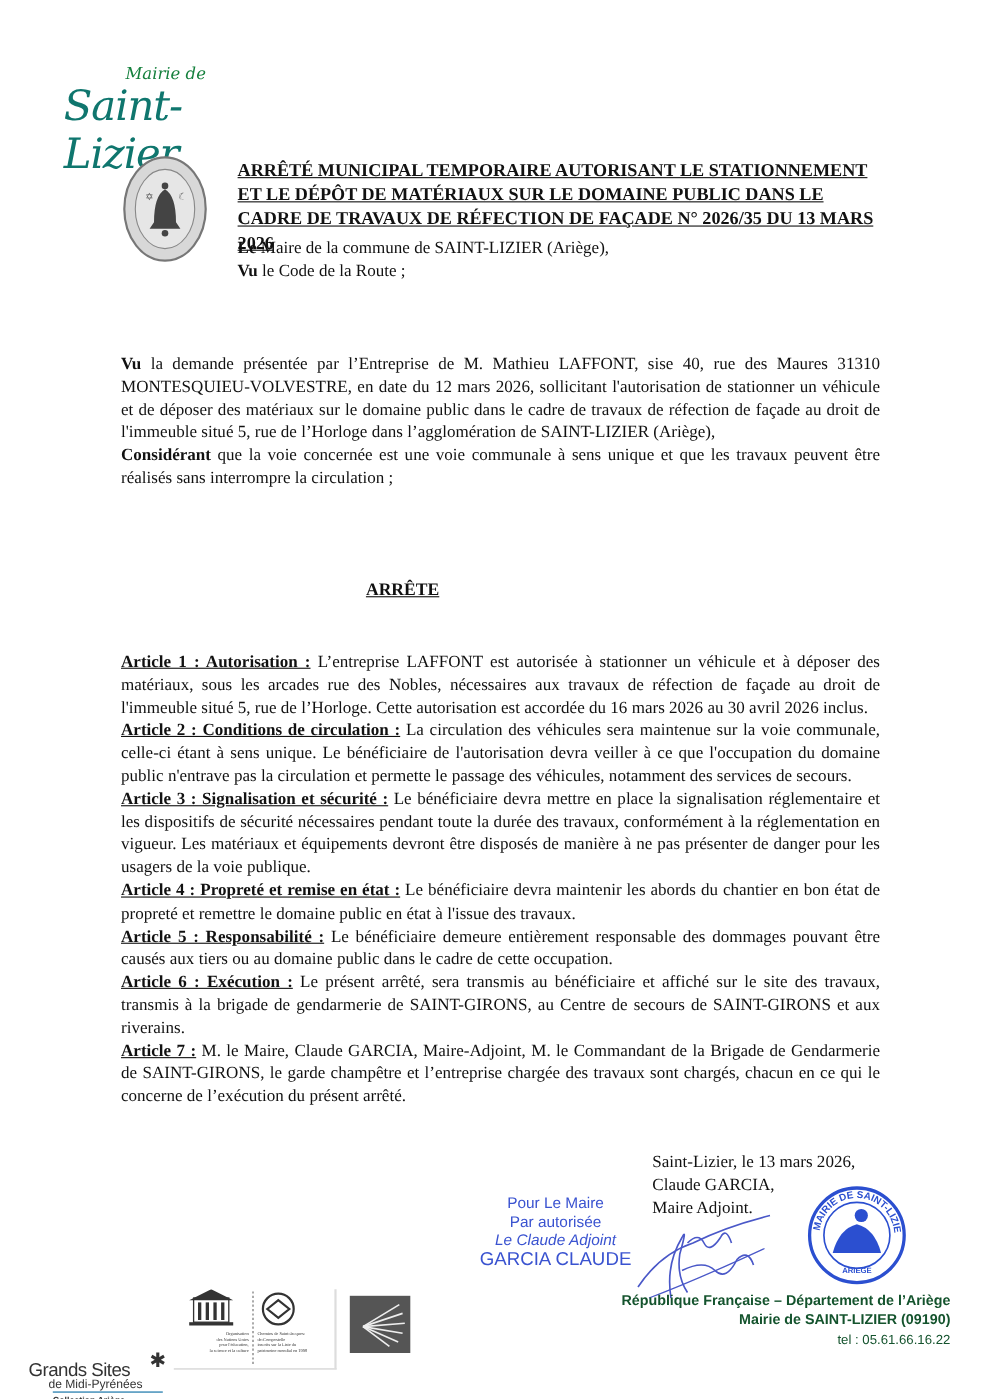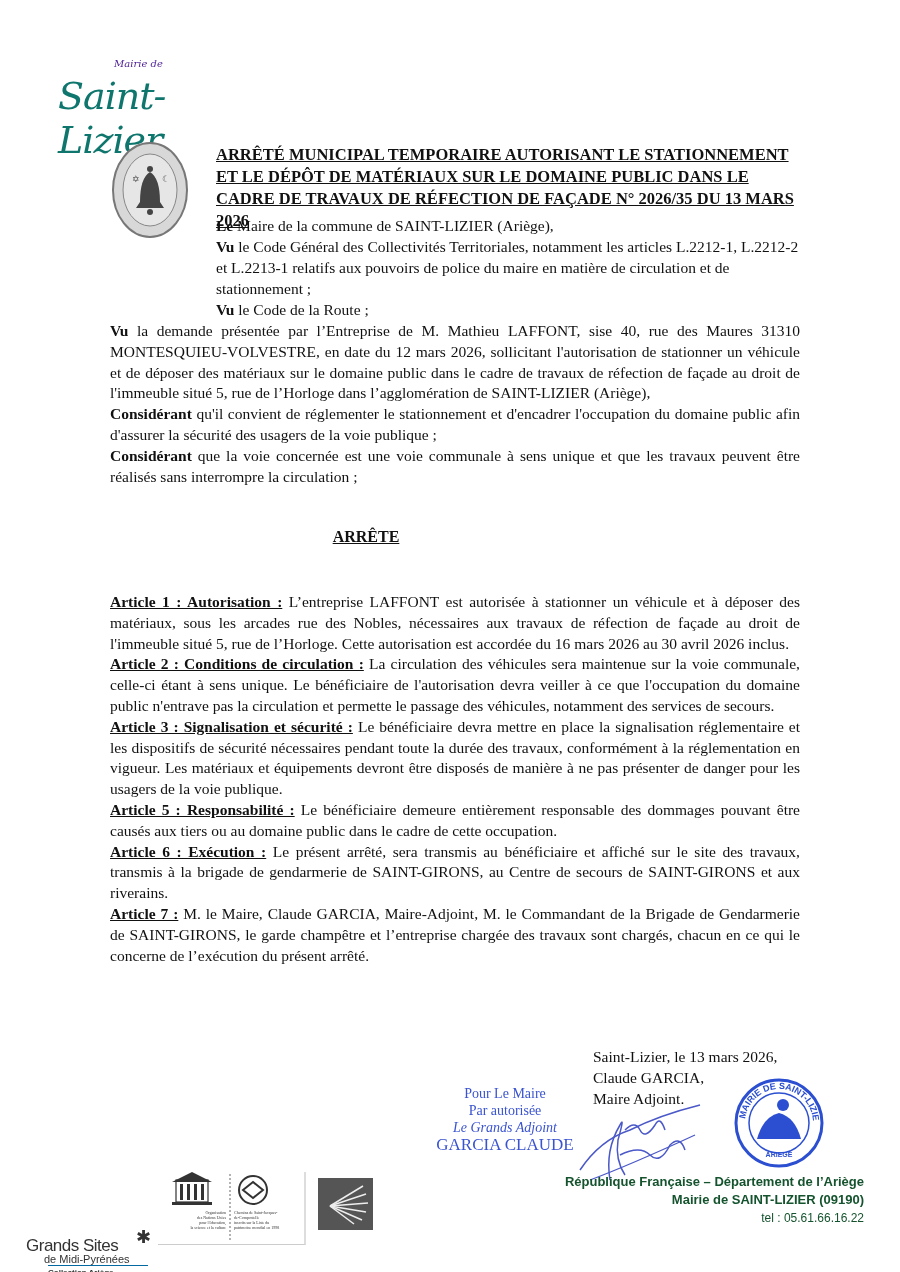--- a/index.html
+++ b/index.html
@@ -1,39 +1,39 @@
 <!DOCTYPE html>
 <html><head>
 <meta charset="utf-8">
 <style>
   html, body { margin: 0; padding: 0; background: #ffffff; }
   body { width: 900px; height: 1272px; position: relative; overflow: hidden; font-family: "Liberation Serif", serif; color: #111; }
   .abs { position: absolute; }
 
   
   .logo { left: 52px; top: 58px; width: 200px; height: 80px; }
-  .logo .small { position: absolute; left: 62px; top: 0; font-family: "DejaVu Serif", serif; font-style: italic; font-size: 10px; color: #4c1d95; }
+  .logo .small { position: absolute; left: 62px; top: 0; font-family: "DejaVu Serif", serif; font-style: italic; font-size: 15px; color: #15803d; }
   .logo .big { position: absolute; left: 6px; top: 16px; font-family: "DejaVu Serif", serif; font-style: italic; font-size: 38px; color: #0f766e; letter-spacing: -1px; }
 
   .seal { left: 110px; top: 140px; width: 80px; height: 100px; }
 
   
   .title { left: 216px; top: 144px; width: 590px; font-weight: bold; font-size: 16.5px; line-height: 22px; text-decoration: underline; text-transform: none; }
 
   .preamble-top { left: 216px; top: 215px; width: 590px; font-size: 15.5px; line-height: 21px; }
   .body-block { left: 110px; width: 690px; font-size: 15.5px; line-height: 20.8px; text-align: justify; }
   .body-block p, .preamble-top p { margin: 0; }
   b.kw { font-weight: bold; }
 
   .arrete { left: 0; width: 732px; top: 528px; text-align: center; font-weight: bold; font-size: 16px; text-decoration: underline; }
 
   .art-head { font-weight: bold; text-decoration: underline; }
 
   .sign-block { left: 593px; top: 1046px; font-size: 15.5px; line-height: 21px; }
-  .blue-stamp { left: 430px; top: 1085px; width: 150px; text-align: center; color: #3a53d0; font-family: Liberation Serif, serif; font-size: 14px; line-height: 17px; }
+  .blue-stamp { left: 430px; top: 1085px; width: 150px; text-align: center; color: #3a53d0; font-family: Liberation Sans, sans-serif; font-size: 14px; line-height: 17px; }
   .blue-stamp .ital { font-style: italic; }
   .blue-stamp .name { font-size: 17px; }
   .signature { left: 570px; top: 1100px; width: 140px; height: 85px; }
   .round-stamp { left: 733px; top: 1077px; width: 92px; height: 92px; }
 
   .footer-right { right: 36px; top: 1173px; text-align: right; font-family: "Liberation Sans", sans-serif; font-size: 12px; line-height: 18px; color: #14532d; }
   .footer-right .b { font-weight: bold; font-size: 13px; }
 
   .gs-logo { left: 26px; top: 1236px; width: 130px; height: 50px; font-family: "Liberation Sans", sans-serif; }
   .unesco { left: 158px; top: 1172px; width: 146px; height: 72px; border-bottom: 1px solid #ccc; border-right: 2px solid #ddd; }
@@ -56,51 +56,50 @@
     <circle cx="40" cy="29" r="3" fill="#444"></circle>
     <text x="22" y="42" font-size="9" fill="#555">✡</text>
     <text x="52" y="42" font-size="9" fill="#555">☾</text>
   </svg>
 </div>
 
 <div class="abs title">ARRÊTÉ MUNICIPAL TEMPORAIRE AUTORISANT LE STATIONNEMENT ET LE DÉPÔT DE MATÉRIAUX SUR LE DOMAINE PUBLIC DANS LE CADRE DE TRAVAUX DE RÉFECTION DE FAÇADE N° 2026/35 DU 13 MARS 2026</div>
 
 <div class="abs preamble-top">
   <p><b class="kw">Le</b><span> Maire de la commune de SAINT-LIZIER (Ariège),</span></p>
-  <p><b class="kw">Vu</b><span> le Code Général des Collectivités Territoriales, notamment les articles L.2212-1, L.2212-2 et L.2213-1 relatifs aux pouvoirs de police du maire en matière de circulation et de stationnement ;</span></p>
   <p><b class="kw">Vu</b><span> le Code de la Route ;</span></p>
 </div>
 
 <div class="abs body-block" style="top:321px;">
   <p><b class="kw">Vu</b><span> la demande présentée par l’Entreprise de M. Mathieu LAFFONT, sise 40, rue des Maures 31310 MONTESQUIEU-VOLVESTRE, en date du 12 mars 2026, sollicitant l'autorisation de stationner un véhicule et de déposer des matériaux sur le domaine public dans le cadre de travaux de réfection de façade au droit de l'immeuble situé 5, rue de l’Horloge dans l’agglomération de SAINT-LIZIER (Ariège),</span></p>
-  <p><b class="kw">Considérant</b><span> qu'il convient de réglementer le stationnement et d'encadrer l'occupation du domaine public afin d'assurer la sécurité des usagers de la voie publique ;</span></p>
   <p><b class="kw">Considérant</b><span> que la voie concernée est une voie communale à sens unique et que les travaux peuvent être réalisés sans interrompre la circulation ;</span></p>
 </div>
 
 <div class="abs arrete">ARRÊTE</div>
 
 <div class="abs body-block" style="top:570px;margin-top:22px;">
   <p><span class="art-head">Article 1 : Autorisation :</span><span> L’entreprise LAFFONT est autorisée à stationner un véhicule et à déposer des matériaux, sous les arcades rue des Nobles, nécessaires aux travaux de réfection de façade au droit de l'immeuble situé 5, rue de l’Horloge. Cette autorisation est accordée du 16 mars 2026 au 30 avril 2026 inclus.</span></p>
   <p><span class="art-head">Article 2 : Conditions de circulation :</span><span> La circulation des véhicules sera maintenue sur la voie communale, celle-ci étant à sens unique. Le bénéficiaire de l'autorisation devra veiller à ce que l'occupation du domaine public n'entrave pas la circulation et permette le passage des véhicules, notamment des services de secours.</span></p>
   <p><span class="art-head">Article 3 : Signalisation et sécurité :</span><span> Le bénéficiaire devra mettre en place la signalisation réglementaire et les dispositifs de sécurité nécessaires pendant toute la durée des travaux, conformément à la réglementation en vigueur. Les matériaux et équipements devront être disposés de manière à ne pas présenter de danger pour les usagers de la voie publique.</span></p>
+  <p><span class="art-head">Article 4 : Propreté et remise en état :</span><span> Le bénéficiaire devra maintenir les abords du chantier en bon état de propreté et remettre le domaine public en état à l'issue des travaux.</span></p>
   <p><span class="art-head">Article 5 : Responsabilité :</span><span> Le bénéficiaire demeure entièrement responsable des dommages pouvant être causés aux tiers ou au domaine public dans le cadre de cette occupation.</span></p>
   <p><span class="art-head">Article 6 : Exécution :</span><span> Le présent arrêté, sera transmis au bénéficiaire et affiché sur le site des travaux, transmis à la brigade de gendarmerie de SAINT-GIRONS, au Centre de secours de SAINT-GIRONS et aux riverains.</span></p>
   <p><span class="art-head">Article 7 :</span><span> M. le Maire, Claude GARCIA, Maire-Adjoint, M. le Commandant de la Brigade de Gendarmerie de SAINT-GIRONS, le garde champêtre et l’entreprise chargée des travaux sont chargés, chacun en ce qui le concerne de l’exécution du présent arrêté.</span></p>
 </div>
 
 <div class="abs sign-block">
   <div>Saint-Lizier, le 13 mars 2026,</div>
   <div>Claude GARCIA,</div>
   <div>Maire Adjoint.</div>
 </div>
 
 <div class="abs blue-stamp">
   <div>Pour Le Maire</div>
   <div>Par autorisée</div>
-  <div class="ital">Le Grands Adjoint</div>
+  <div class="ital">Le Claude Adjoint</div>
   <div class="name">GARCIA CLAUDE</div>
 </div>
 
 <div class="abs signature">
   <svg width="140" height="85" viewBox="0 0 140 85">
     <path d="M10 70 Q30 40 60 30 Q90 15 130 5" stroke="#4a58c8" stroke-width="1.5" fill="none"></path>
     <path d="M40 80 Q35 50 50 25 Q55 15 48 40 Q45 60 55 75" stroke="#4a58c8" stroke-width="1.5" fill="none"></path>
     <path d="M55 30 Q65 20 70 30 Q75 40 85 25 Q90 15 95 30" stroke="#4a58c8" stroke-width="1.5" fill="none"></path>
     <path d="M50 55 Q70 45 80 55 Q90 65 100 45 Q110 35 115 50" stroke="#4a58c8" stroke-width="1.5" fill="none"></path>
     <path d="M20 80 Q60 65 125 35" stroke="#4a58c8" stroke-width="1.2" fill="none"></path>

